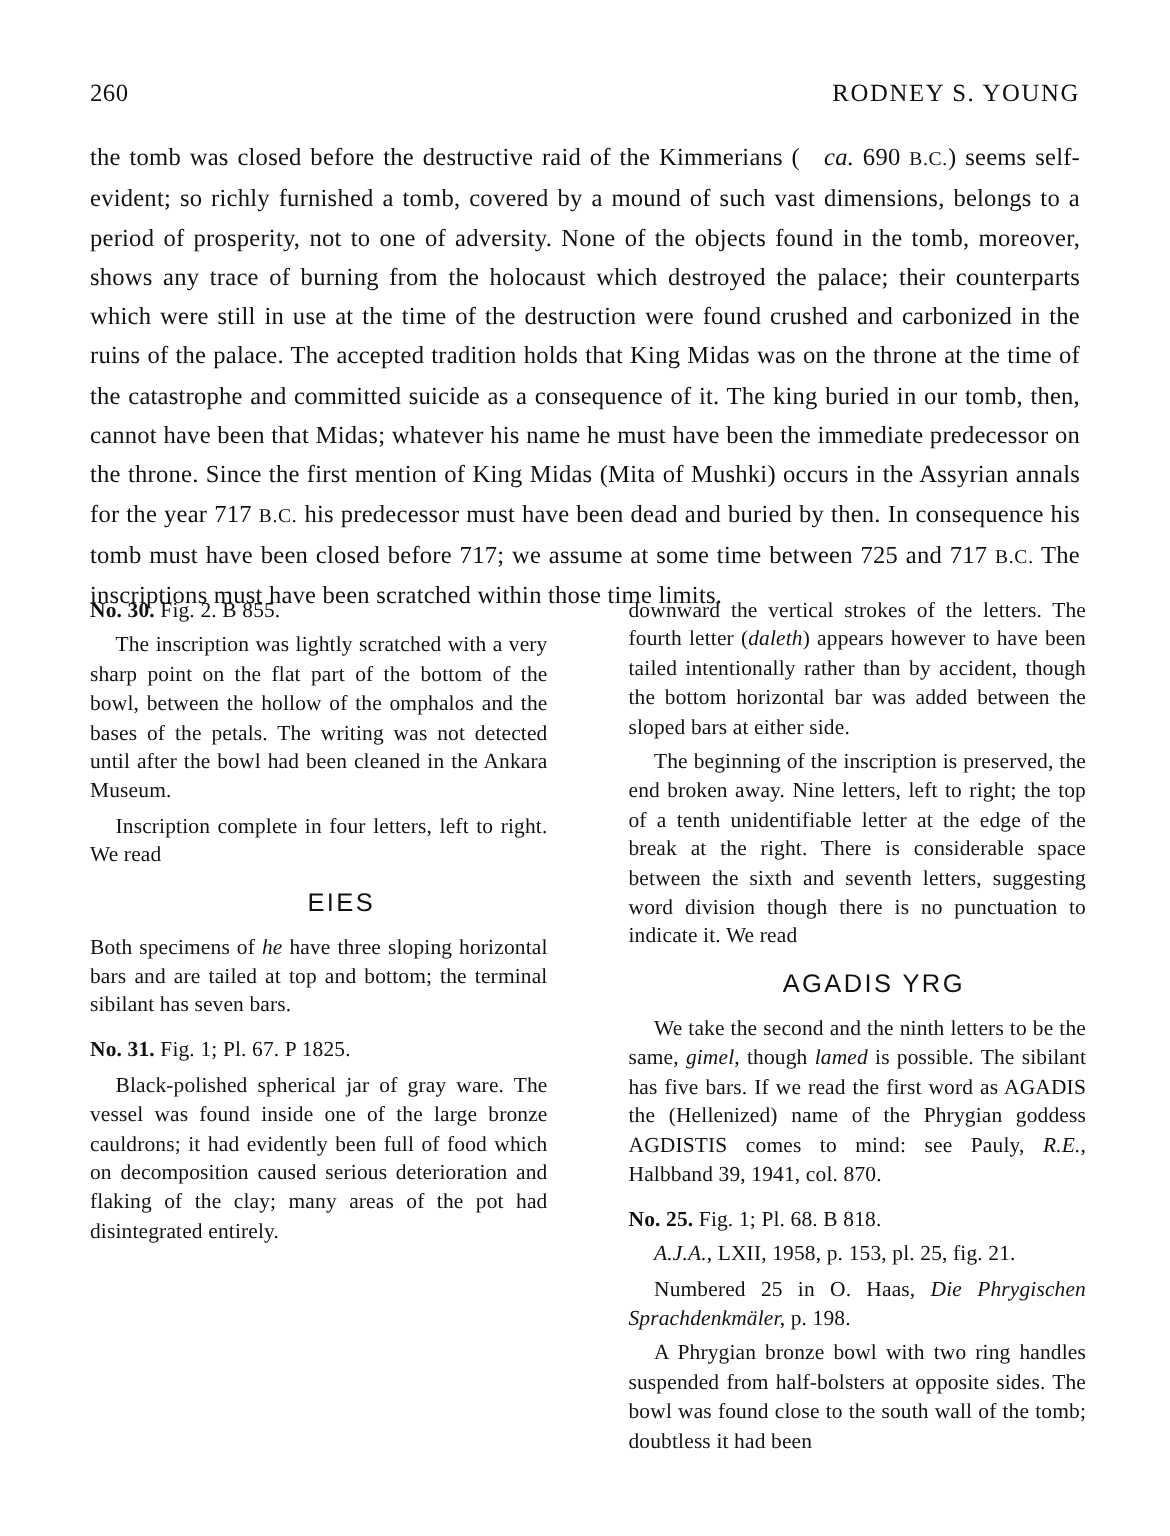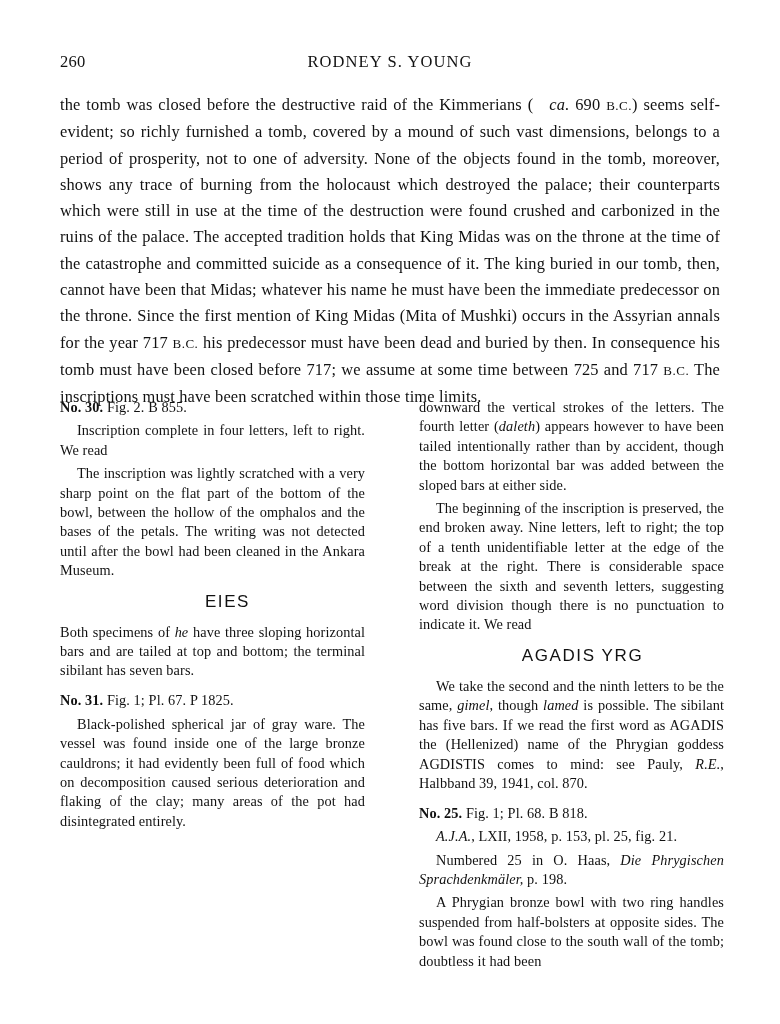--- a/index.html
+++ b/index.html
@@ -35,21 +35,21 @@
     left: 0;
     top: 0;
     font-size: 16.5px;
     letter-spacing: 0.3px;
   }
   .head-title {
     position: absolute;
     left: 0;
     top: 0;
     width: 660px;
-    text-align: center;
+    text-align: right;
     font-size: 16.5px;
     letter-spacing: 1.1px;
   }
   .body-wrap {
     position: absolute;
     left: 60px;
     top: 92px;
     width: 660px;
   }
   .lead {
@@ -122,22 +122,22 @@
   </div>
 
   <div class="body-wrap">
     <p class="lead"><span>the tomb was closed before the destructive raid of the Kimmerians (</span><i>ca.</i><span> 690 </span><span class="sc">B.C.</span><span>) seems self-evident; so richly furnished a tomb, covered by a mound of such vast dimensions, belongs to a period of prosperity, not to one of adversity.  None of the objects found in the tomb, moreover, shows any trace of burning from the holocaust which destroyed the palace; their counterparts which were still in use at the time of the destruction were found crushed and carbonized in the ruins of the palace.  The accepted tradition holds that King Midas was on the throne at the time of the catastrophe and committed suicide as a consequence of it.  The king buried in our tomb, then, cannot have been that Midas; whatever his name he must have been the immediate predecessor on the throne.  Since the first mention of King Midas (Mita of Mushki) occurs in the Assyrian annals for the year 717 </span><span class="sc">B.C.</span><span> his predecessor must have been dead and buried by then.  In consequence his tomb must have been closed before 717; we assume at some time between 725 and 717 </span><span class="sc">B.C.</span><span>  The inscriptions must have been scratched within those time limits.</span></p>
   </div>
 
   <div class="columns">
 
     <div class="col">
       <p class="entry-head"><b>No. 30.</b><span> Fig. 2.  B 855.</span></p>
+      <p class="indent gap-s">The inscription was lightly scratched with a very sharp point on the flat part of the bottom of the bowl, between the hollow of the omphalos and the bases of the petals.  The writing was not detected until after the bowl had been cleaned in the Ankara Museum.</p>
       <p class="indent gap-s">Inscription complete in four letters, left to right.  We read</p>
-      <p class="indent gap-s">The inscription was lightly scratched with a very sharp point on the flat part of the bottom of the bowl, between the hollow of the omphalos and the bases of the petals.  The writing was not detected until after the bowl had been cleaned in the Ankara Museum.</p>
       <div class="inscription">EIES</div>
       <p class="noindent"><span>Both specimens of </span><i>he</i><span> have three sloping horizontal bars and are tailed at top and bottom; the terminal sibilant has seven bars.</span></p>
       <p class="entry-head gap"><b>No. 31.</b><span> Fig. 1; Pl. 67.  P 1825.</span></p>
       <p class="indent gap-s">Black-polished spherical jar of gray ware. The vessel was found inside one of the large bronze cauldrons; it had evidently been full of food which on decomposition caused serious deterioration and flaking of the clay; many areas of the pot had disintegrated entirely.</p>
     </div>
 
     <div class="col">
       <p class="noindent"><span>downward the vertical strokes of the letters. The fourth letter (</span><i>daleth</i><span>) appears however to have been tailed intentionally rather than by accident, though the bottom horizontal bar was added between the sloped bars at either side.</span></p>
       <p class="indent gap-s">The beginning of the inscription is preserved, the end broken away.  Nine letters, left to right; the top of a tenth unidentifiable letter at the edge of the break at the right.  There is considerable space between the sixth and seventh letters, suggesting word division though there is no punctuation to indicate it.  We read</p>
       <div class="inscription ind2">AGADIS  YRG</div>

